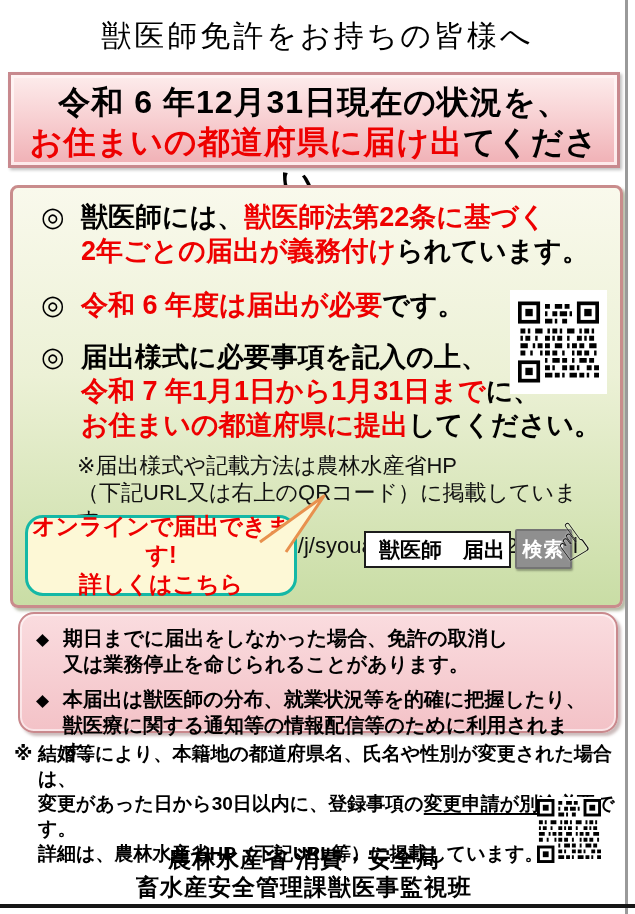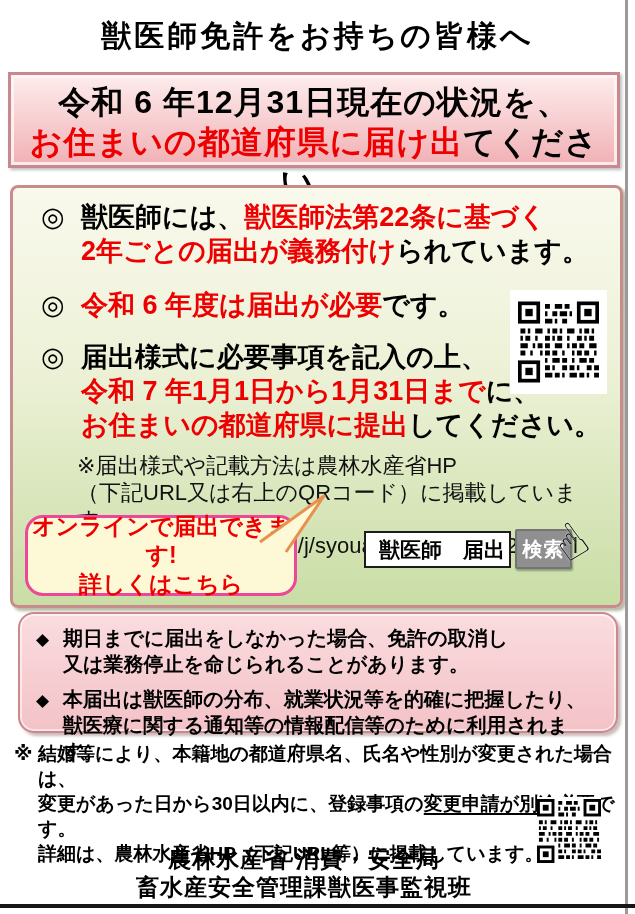--- a/index.html
+++ b/index.html
@@ -6,21 +6,21 @@
   html,body { background:#fff; }
   .page {
     position:relative; width:635px; height:914px; background:#fff; overflow:hidden;
     font-family:"Liberation Sans","DejaVu Sans",sans-serif; color:#000;
   }
   .edge-right { position:absolute; left:625px; top:0; width:3px; height:914px; background:#9a9a9a; }
   .edge-bottom { position:absolute; left:0; top:904px; width:635px; height:4px; background:#161616; }
 
   .title {
     position:absolute; top:16px; left:0; width:100%; text-align:center;
-    font-size:30px; font-weight:700; letter-spacing:3px;
+    font-size:30px; font-weight:400; letter-spacing:3px;
   }
 
   .banner {
     position:absolute; left:8px; top:72px; width:612px; height:96px;
     border:3px solid #c8898e; border-radius:0;
     background:linear-gradient(180deg,#fdecec 0%,#f8d2d4 45%,#f0b0b5 100%);
     box-shadow: inset 0 0 0 3px rgba(255,245,245,.85), 2px 2px 3px rgba(0,0,0,.25);
     text-align:center; font-weight:800; padding-top:7px;
   }
   .banner .l1 { font-size:32px; line-height:40px; letter-spacing:1px; }
@@ -41,21 +41,21 @@
   .n-notes { margin:10px 0 0 64px; font-size:22px; font-weight:500; line-height:27px; color:#111; }
   .n-url { margin:0 0 0 70px; font-size:22px; font-weight:500; line-height:26px; color:#111; }
   .qr-box1 {
     position:absolute; top:102px; right:13px; width:97px; height:104px;
     background:#fff; padding:8px 8px;
   }
   .qr-box1 svg { width:81px; height:88px; display:block; }
 
   .bubble {
     position:absolute; left:25px; top:515px; width:272px; height:81px;
-    border:3px solid #ec4899; border-radius:18px; background:#fdf8d6;
+    border:3px solid #14b8a6; border-radius:18px; background:#fdf8d6;
     display:flex; flex-direction:column; justify-content:center; align-items:center;
     font-size:23px; font-weight:800; line-height:29px; color:#ee0000; text-align:center;
     z-index:2;
   }
   .bubble-tail { position:absolute; left:252px; top:492px; width:80px; height:64px; z-index:3; }
 
   .search-input {
     position:absolute; left:364px; top:531px; width:147px; height:37px;
     border:2px solid #1c1c1c; background:#fff; font-size:21px; font-weight:700;
     padding-left:13px; font-family:inherit; color:#000;

